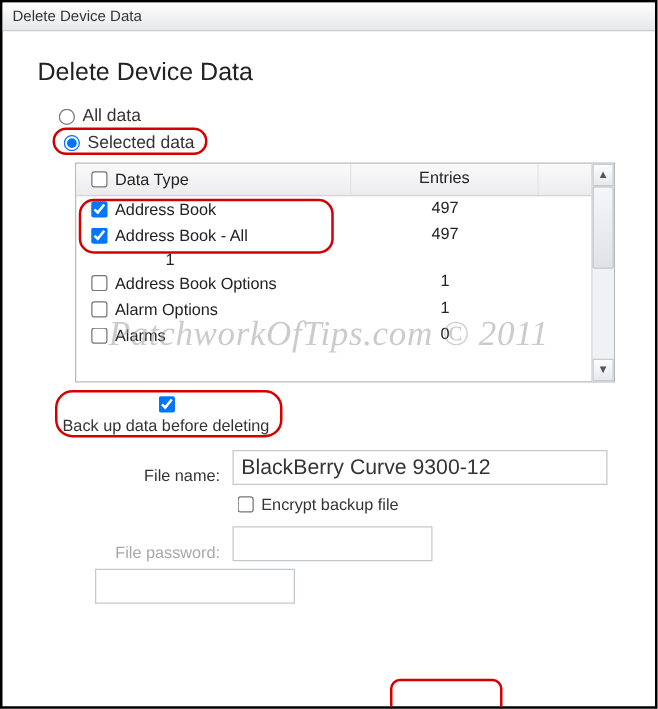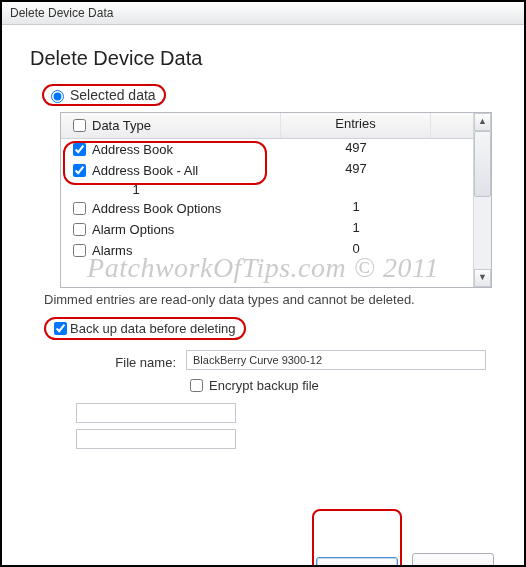--- a/index.html
+++ b/index.html
@@ -149,21 +149,21 @@
     padding-right: 10px;
     font-size: 13px;
     color: #333;
   }
   .field-label.dim { color: #a6a8ac; }
   .txt {
     flex: 1 1 auto;
     max-width: 300px;
     border: 1px solid #c4c7cd;
     padding: 3px 6px;
-    font-size: 11px;
+    font-size: 17px;
     font-family: inherit;
     color: #333;
     background: #fff;
   }
   .txt.short { max-width: 160px; }
   .encrypt-row {
     margin: 6px 0 8px 160px;
     display:flex;
     align-items:center;
     font-size:13px;
@@ -218,20 +218,24 @@
 <div class="root">
 
 <div class="titlebar">
   <span>Delete Device Data</span>
 </div>
 
 <div class="content">
 
   <div class="page-title">Delete Device Data</div>
 
+  <label class="radio-row">
+    <input type="radio" name="scope" style="">
+    <span>All data</span>
+  </label>
 
   <div class="radio-row">
     <span class="red-oval">
       <label style="display:flex;align-items:center;">
         <input type="radio" name="scope" checked="" style="">
         <span>Selected data</span>
       </label>
     </span>
   </div>
 
@@ -288,44 +292,44 @@
     </div>
     <div class="vscroll">
       <div class="sbtn">▲</div>
       <div class="sthumb"></div>
       <div class="strack"></div>
       <div class="sbtn">▼</div>
     </div>
     <div class="sel-highlight"></div>
   </div>
 
-  <div class="note">Dimmed entries are read-only data types and cannot be deleted.</div>
 
   <div class="backup-row">
     <span class="red-oval">
-      <label style="display:flex;align-items:center;">
+      <label style="display:flex;align-items:center;flex-direction:column;">
         <input type="checkbox" checked="" style="">
         <span>Back up data before deleting</span>
       </label>
     </span>
   </div>
 
   <div class="field-row">
     <div class="field-label">File name:</div>
     <input class="txt" type="text" value="BlackBerry Curve 9300-12" style="">
   </div>
 
   <div class="encrypt-row">
     <label style="display:flex;align-items:center;">
       <input type="checkbox" style="">
       <span>Encrypt backup file</span>
     </label>
   </div>
 
   <div class="field-row">
+    <div class="field-label dim">File password:</div>
     <input class="txt short" type="password" disabled="" style="">
   </div>
 
   <div class="field-row">
     <input class="txt short" type="password" disabled="" style="">
   </div>
 
   <div class="btn-row">
     <span class="red-btn-outline">
       <button class="btn primary">Delete</button>

